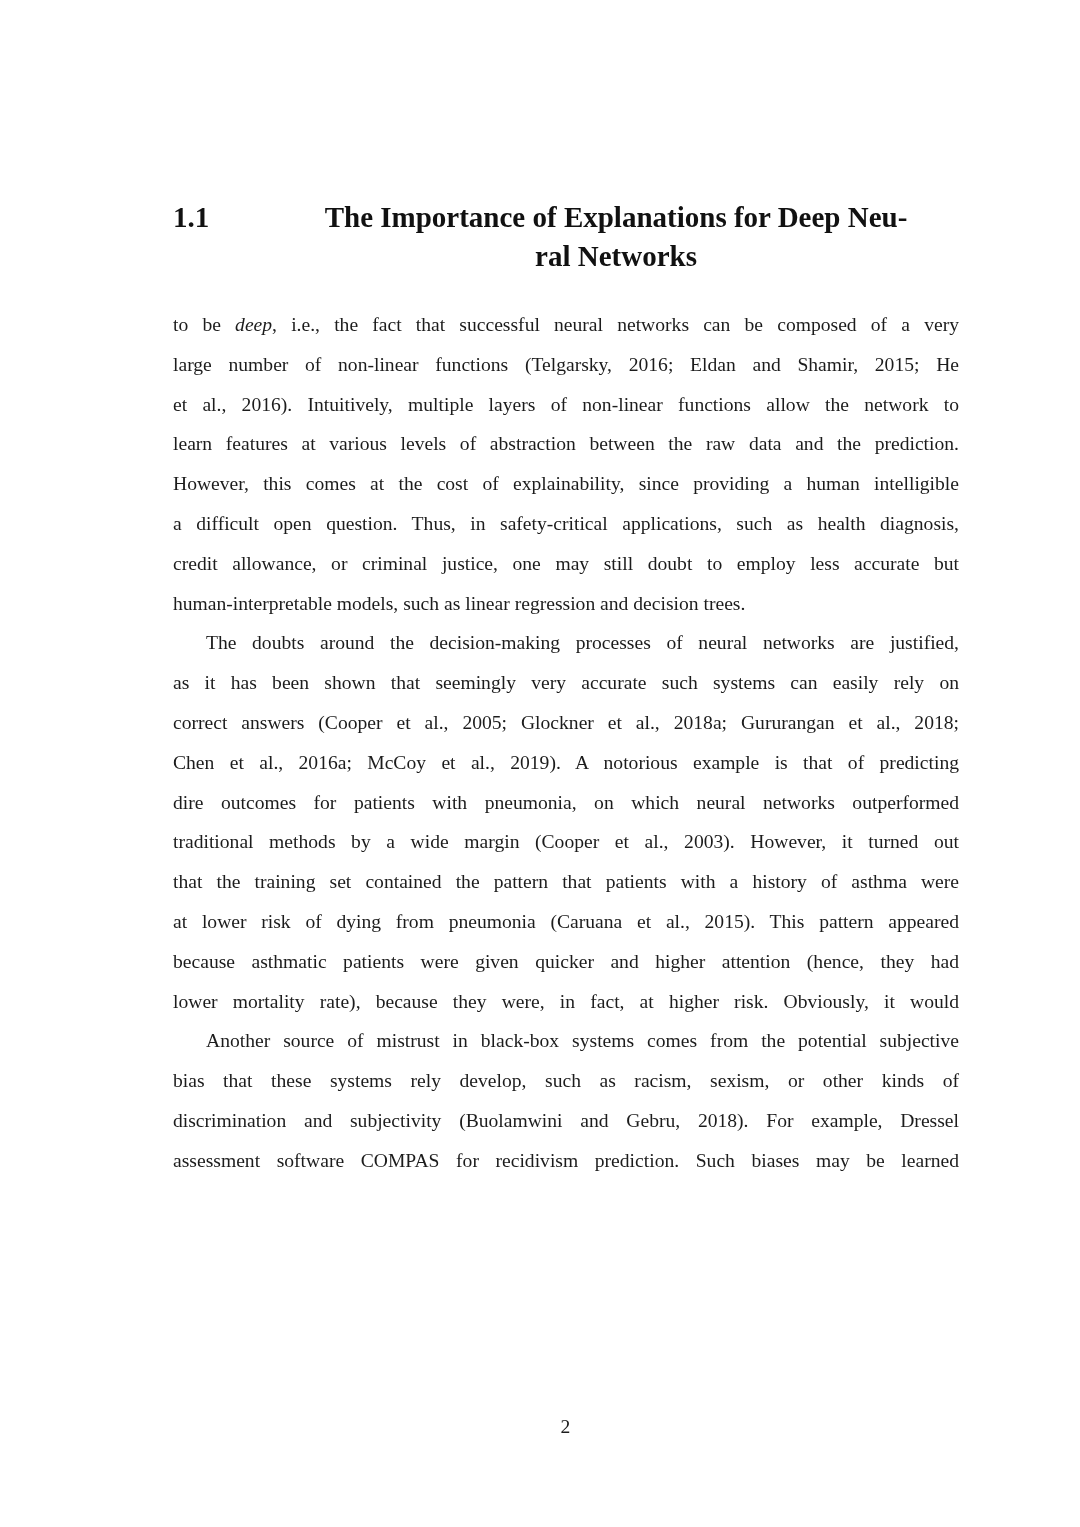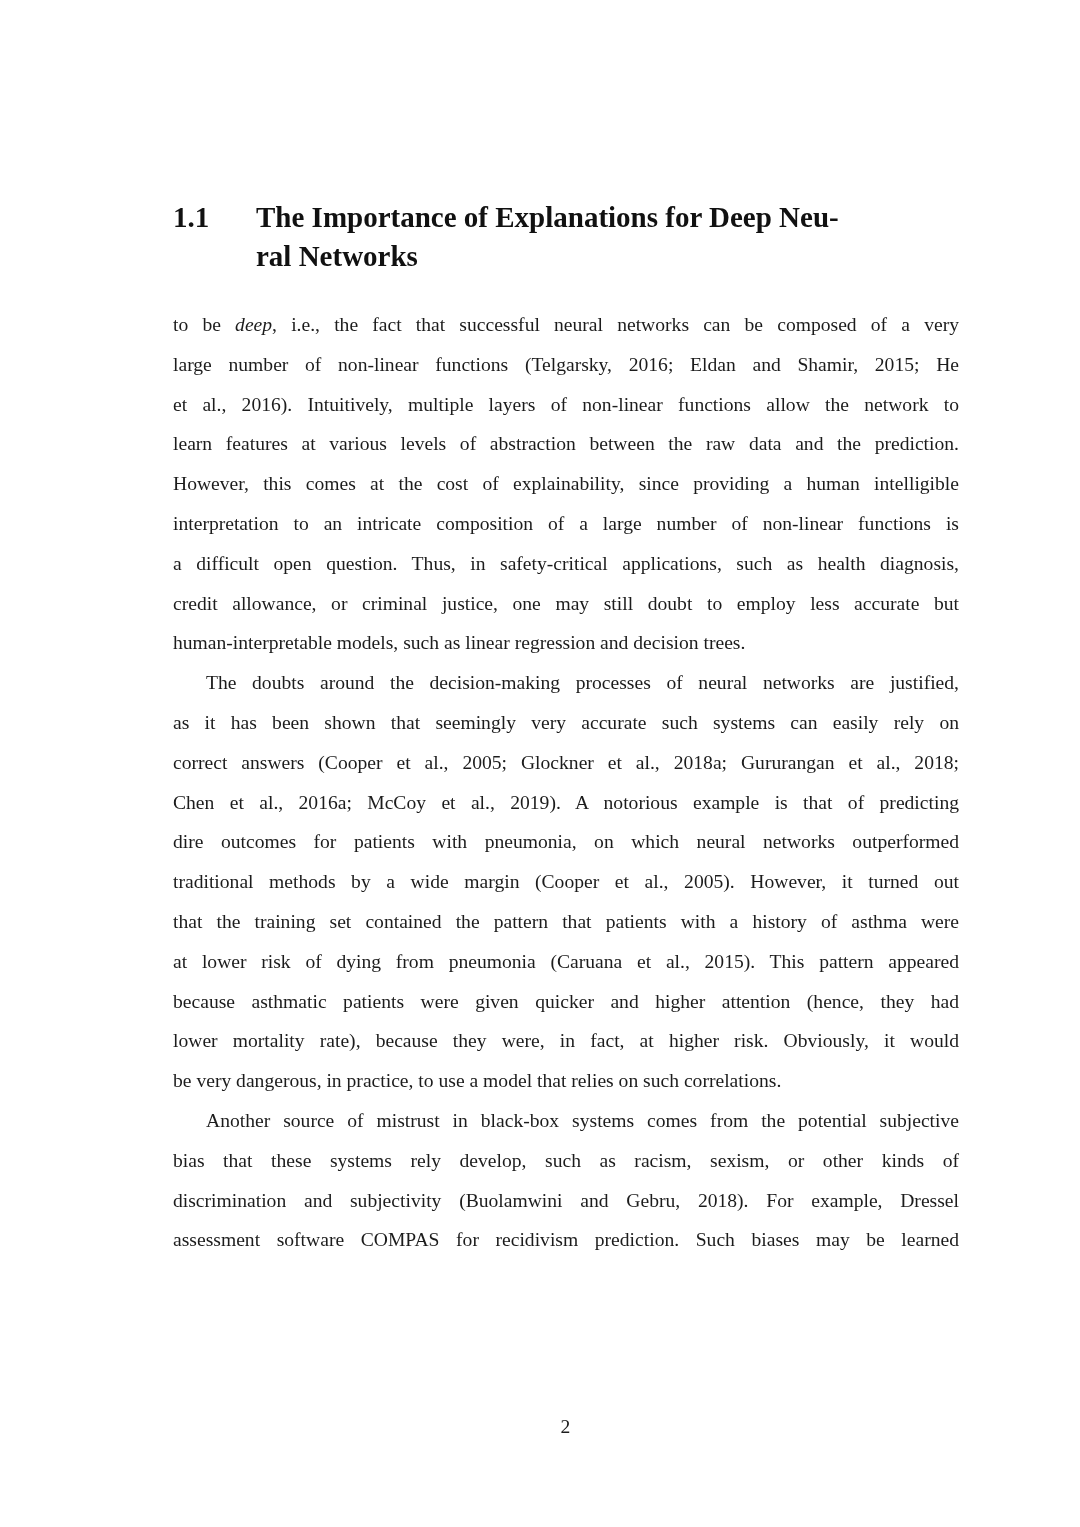--- a/index.html
+++ b/index.html
@@ -35,20 +35,21 @@
     .section-number {
       position: absolute;
       left: 0;
       top: 0;
     }
     .section-title {
       position: absolute;
       left: 83px;
       top: 0;
       width: 720px;
+      text-align: center;
     }
     .section-title .tline {
       display: block;
       white-space: nowrap;
     }
     .body-text {
       position: absolute;
       left: 173px;
       top: 297px;
       width: 786px;
@@ -113,23 +114,20 @@
       <div class="line">
           <span class="jwrap"><span>et al., 2016). Intuitively, multiple layers of non-linear functions allow the network to</span></span>
         </div>
       <div class="line">
           <span class="jwrap"><span>learn features at various levels of abstraction between the raw data and the prediction.</span></span>
         </div>
       <div class="line">
           <span class="jwrap"><span>However, this comes at the cost of explainability, since providing a human intelligible</span></span>
         </div>
       <div class="line">
-          <span class="jwrap"><span>interpretation to an intricate composition of a large number of non-linear functions is</span></span>
-        </div>
-      <div class="line">
           <span class="jwrap"><span>a difficult open question. Thus, in safety-critical applications, such as health diagnosis,</span></span>
         </div>
       <div class="line">
           <span class="jwrap"><span>credit allowance, or criminal justice, one may still doubt to employ less accurate but</span></span>
         </div>
       <div class="line last">
           <span class="jwrap"><span>human-interpretable models, such as linear regression and decision trees.</span></span>
         </div>
     </div>
 
@@ -143,36 +141,33 @@
       <div class="line">
           <span class="jwrap"><span>correct answers (Cooper et al., 2005; Glockner et al., 2018a; Gururangan et al., 2018;</span></span>
         </div>
       <div class="line">
           <span class="jwrap"><span>Chen et al., 2016a; McCoy et al., 2019). A notorious example is that of predicting</span></span>
         </div>
       <div class="line">
           <span class="jwrap"><span>dire outcomes for patients with pneumonia, on which neural networks outperformed</span></span>
         </div>
       <div class="line">
-          <span class="jwrap"><span>traditional methods by a wide margin (Cooper et al., 2005). However, it turned out</span></span>
+          <span class="jwrap"><span>traditional methods by a wide margin (Cooper et al., 2003). However, it turned out</span></span>
         </div>
       <div class="line">
           <span class="jwrap"><span>that the training set contained the pattern that patients with a history of asthma were</span></span>
         </div>
       <div class="line">
           <span class="jwrap"><span>at lower risk of dying from pneumonia (Caruana et al., 2015). This pattern appeared</span></span>
         </div>
       <div class="line">
           <span class="jwrap"><span>because asthmatic patients were given quicker and higher attention (hence, they had</span></span>
         </div>
       <div class="line">
           <span class="jwrap"><span>lower mortality rate), because they were, in fact, at higher risk. Obviously, it would</span></span>
-        </div>
-      <div class="line last">
-          <span class="jwrap"><span>be very dangerous, in practice, to use a model that relies on such correlations.</span></span>
         </div>
     </div>
 
     <div>
       <div class="line indent">
           <span class="jwrap"><span>Another source of mistrust in black-box systems comes from the potential subjective</span></span>
         </div>
       <div class="line">
           <span class="jwrap"><span>bias that these systems rely develop, such as racism, sexism, or other kinds of</span></span>
         </div>

